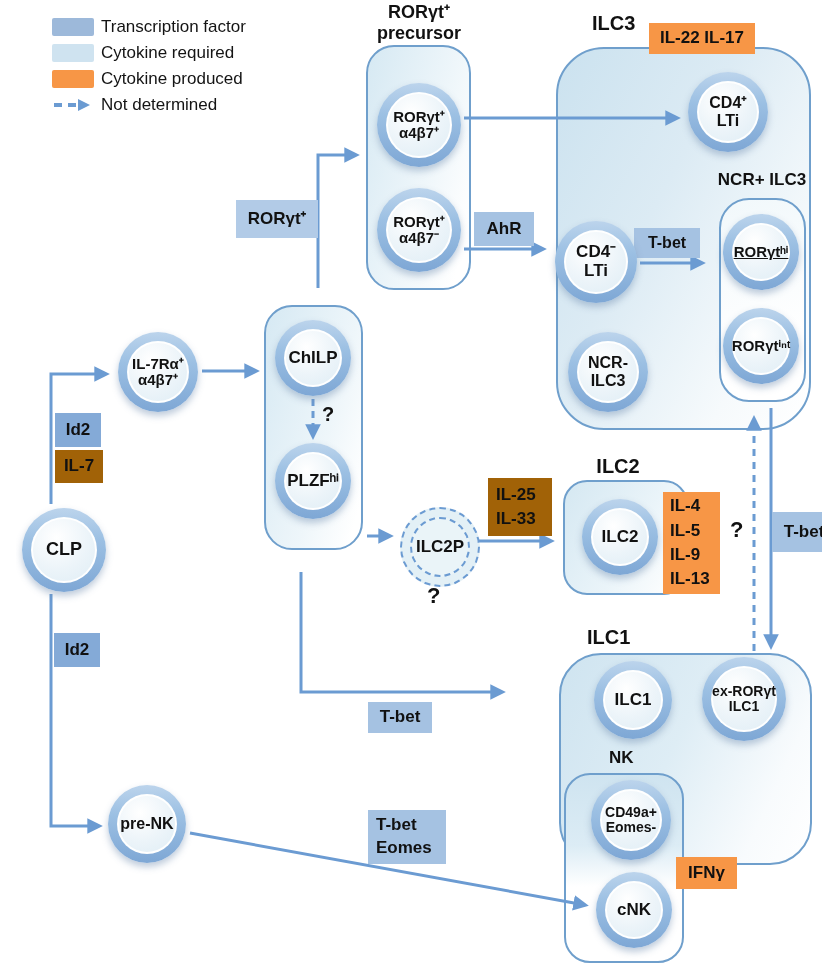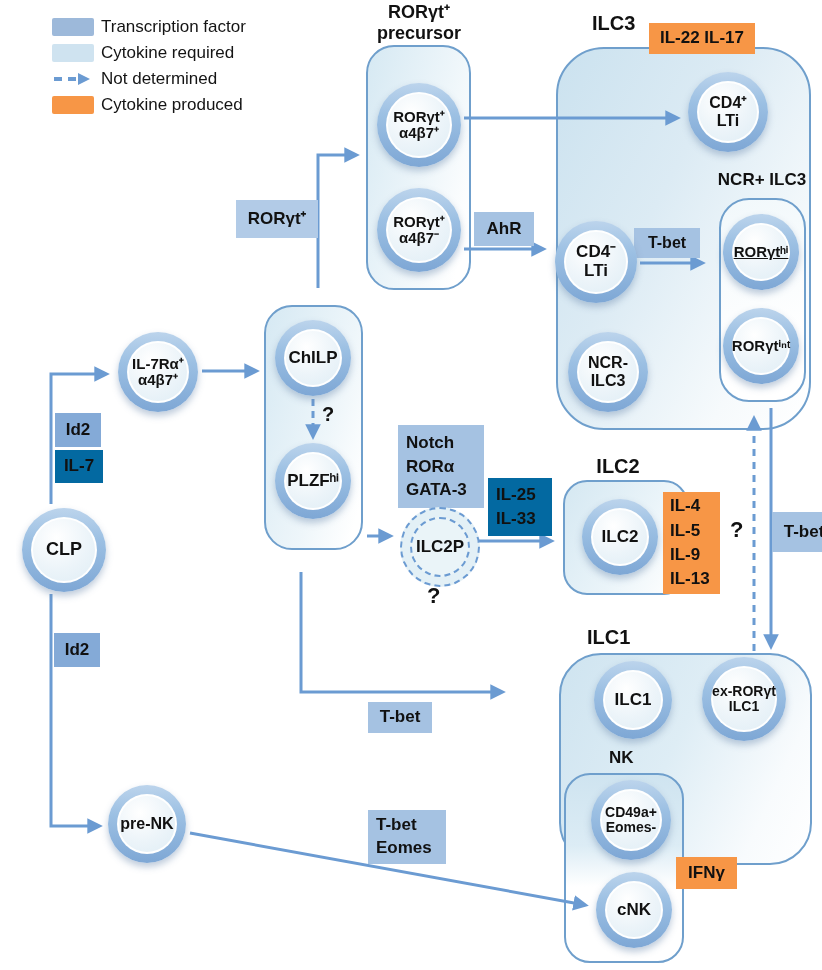--- a/index.html
+++ b/index.html
@@ -26,21 +26,21 @@
        display:flex;flex-direction:column;align-items:center;justify-content:center;
        font-weight:bold;font-size:16px;line-height:1.1;text-align:center;white-space:nowrap;}
   .cell.dashed{background:#e3f0f6;border:2.5px dashed #6b9bd2;box-shadow:none;}
   .cell.dashed .cin{border:2.5px dashed #6b9bd2;background:#eaf4f8;inset:8px;}
 
   
   .tf,.cyt,.org{position:absolute;display:flex;flex-direction:column;align-items:center;
       justify-content:center;font-weight:bold;font-size:17px;line-height:1.35;box-sizing:border-box;}
   .tf{background:#a5c2e2;}
   .tf.dark{background:#84aad7;}
-  .cyt{background:#0369a1;}
+  .cyt{background:#a16207;}
   .org{background:#f79646;}
   .al{align-items:flex-start;padding-left:8px;}
 
   .ttl{position:absolute;font-weight:bold;font-size:19px;line-height:1.15;}
   .q{position:absolute;font-weight:bold;font-size:22px;color:#111;}
   svg.layer{position:absolute;left:0;top:0;pointer-events:none;}
 </style>
 </head>
 <body>
 <div class="canvas">
@@ -93,55 +93,50 @@
   <div class="legend">
     <div class="lrow">
       <span class="sw" style="background:#9db9da"></span>
       <span class="ltext">Transcription factor</span>
     </div>
     <div class="lrow">
       <span class="sw" style="background:#cfe3f0"></span>
       <span class="ltext">Cytokine required</span>
     </div>
     <div class="lrow">
+      <span class="sw" style="background:#f79646"></span>
+      <span class="ltext">Cytokine produced</span>
+    </div>
+    <div class="lrow">
       <span style="width:42px;margin-right:7px;display:inline-flex;">
         <svg width="40" height="16" viewBox="0 0 40 16">
           <path d="M2 8 L26 8" stroke="#6b9bd2" stroke-width="4" stroke-dasharray="8 6" fill="none"></path>
           <path d="M26 2 L38 8 L26 14 z" fill="#6b9bd2"></path>
         </svg>
       </span>
       <span class="ltext">Not determined</span>
     </div>
-    <div class="lrow">
-      <span class="sw" style="background:#f79646"></span>
-      <span class="ltext">Cytokine produced</span>
-    </div>
   </div>
 
   <div class="ttl" style="left:343px;top:2px;width:120px;text-align:center;font-size:18px;">
     <span style="display:block">RORγt⁺</span>
     <span style="display:block">precursor</span>
   </div>
   <div class="ttl" style="left:576px;top:12px;font-size:20px;">ILC3</div>
   <div class="ttl" style="left:698px;top:170px;width:96px;text-align:center;font-size:17px;">NCR+ ILC3</div>
   <div class="ttl" style="left:547px;top:455px;width:110px;text-align:center;font-size:20px;">ILC2</div>
   <div class="ttl" style="left:571px;top:626px;font-size:20px;">ILC1</div>
   <div class="ttl" style="left:593px;top:748px;font-size:17px;">NK</div>
 
   <div class="tf dark" style="left:39px;top:413px;width:46px;height:34px;">Id2</div>
   <div class="cyt" style="left:39px;top:450px;width:48px;height:33px;">IL-7</div>
   <div class="tf" style="left:220px;top:200px;width:82px;height:38px;background:#b2cbe7;">RORγt⁺</div>
   <div class="tf" style="left:458px;top:212px;width:60px;height:34px;">AhR</div>
   <div class="tf" style="left:618px;top:228px;width:66px;height:30px;font-size:16px;">T-bet</div>
 
-  <div class="tf al" style="left:382px;top:425px;width:86px;height:83px;line-height:1.4;">
-    <span>Notch</span>
-    <span>RORα</span>
-    <span>GATA-3</span>
-  </div>
 
   <div class="cyt al" style="left:472px;top:478px;width:64px;height:58px;line-height:1.4;">
     <span>IL-25</span>
     <span>IL-33</span>
   </div>
 
   <div class="tf" style="left:756px;top:512px;width:64px;height:40px;">T-bet</div>
   <div class="tf" style="left:352px;top:702px;width:64px;height:31px;">T-bet</div>
 
   <div class="tf al" style="left:352px;top:810px;width:78px;height:54px;line-height:1.35;">

